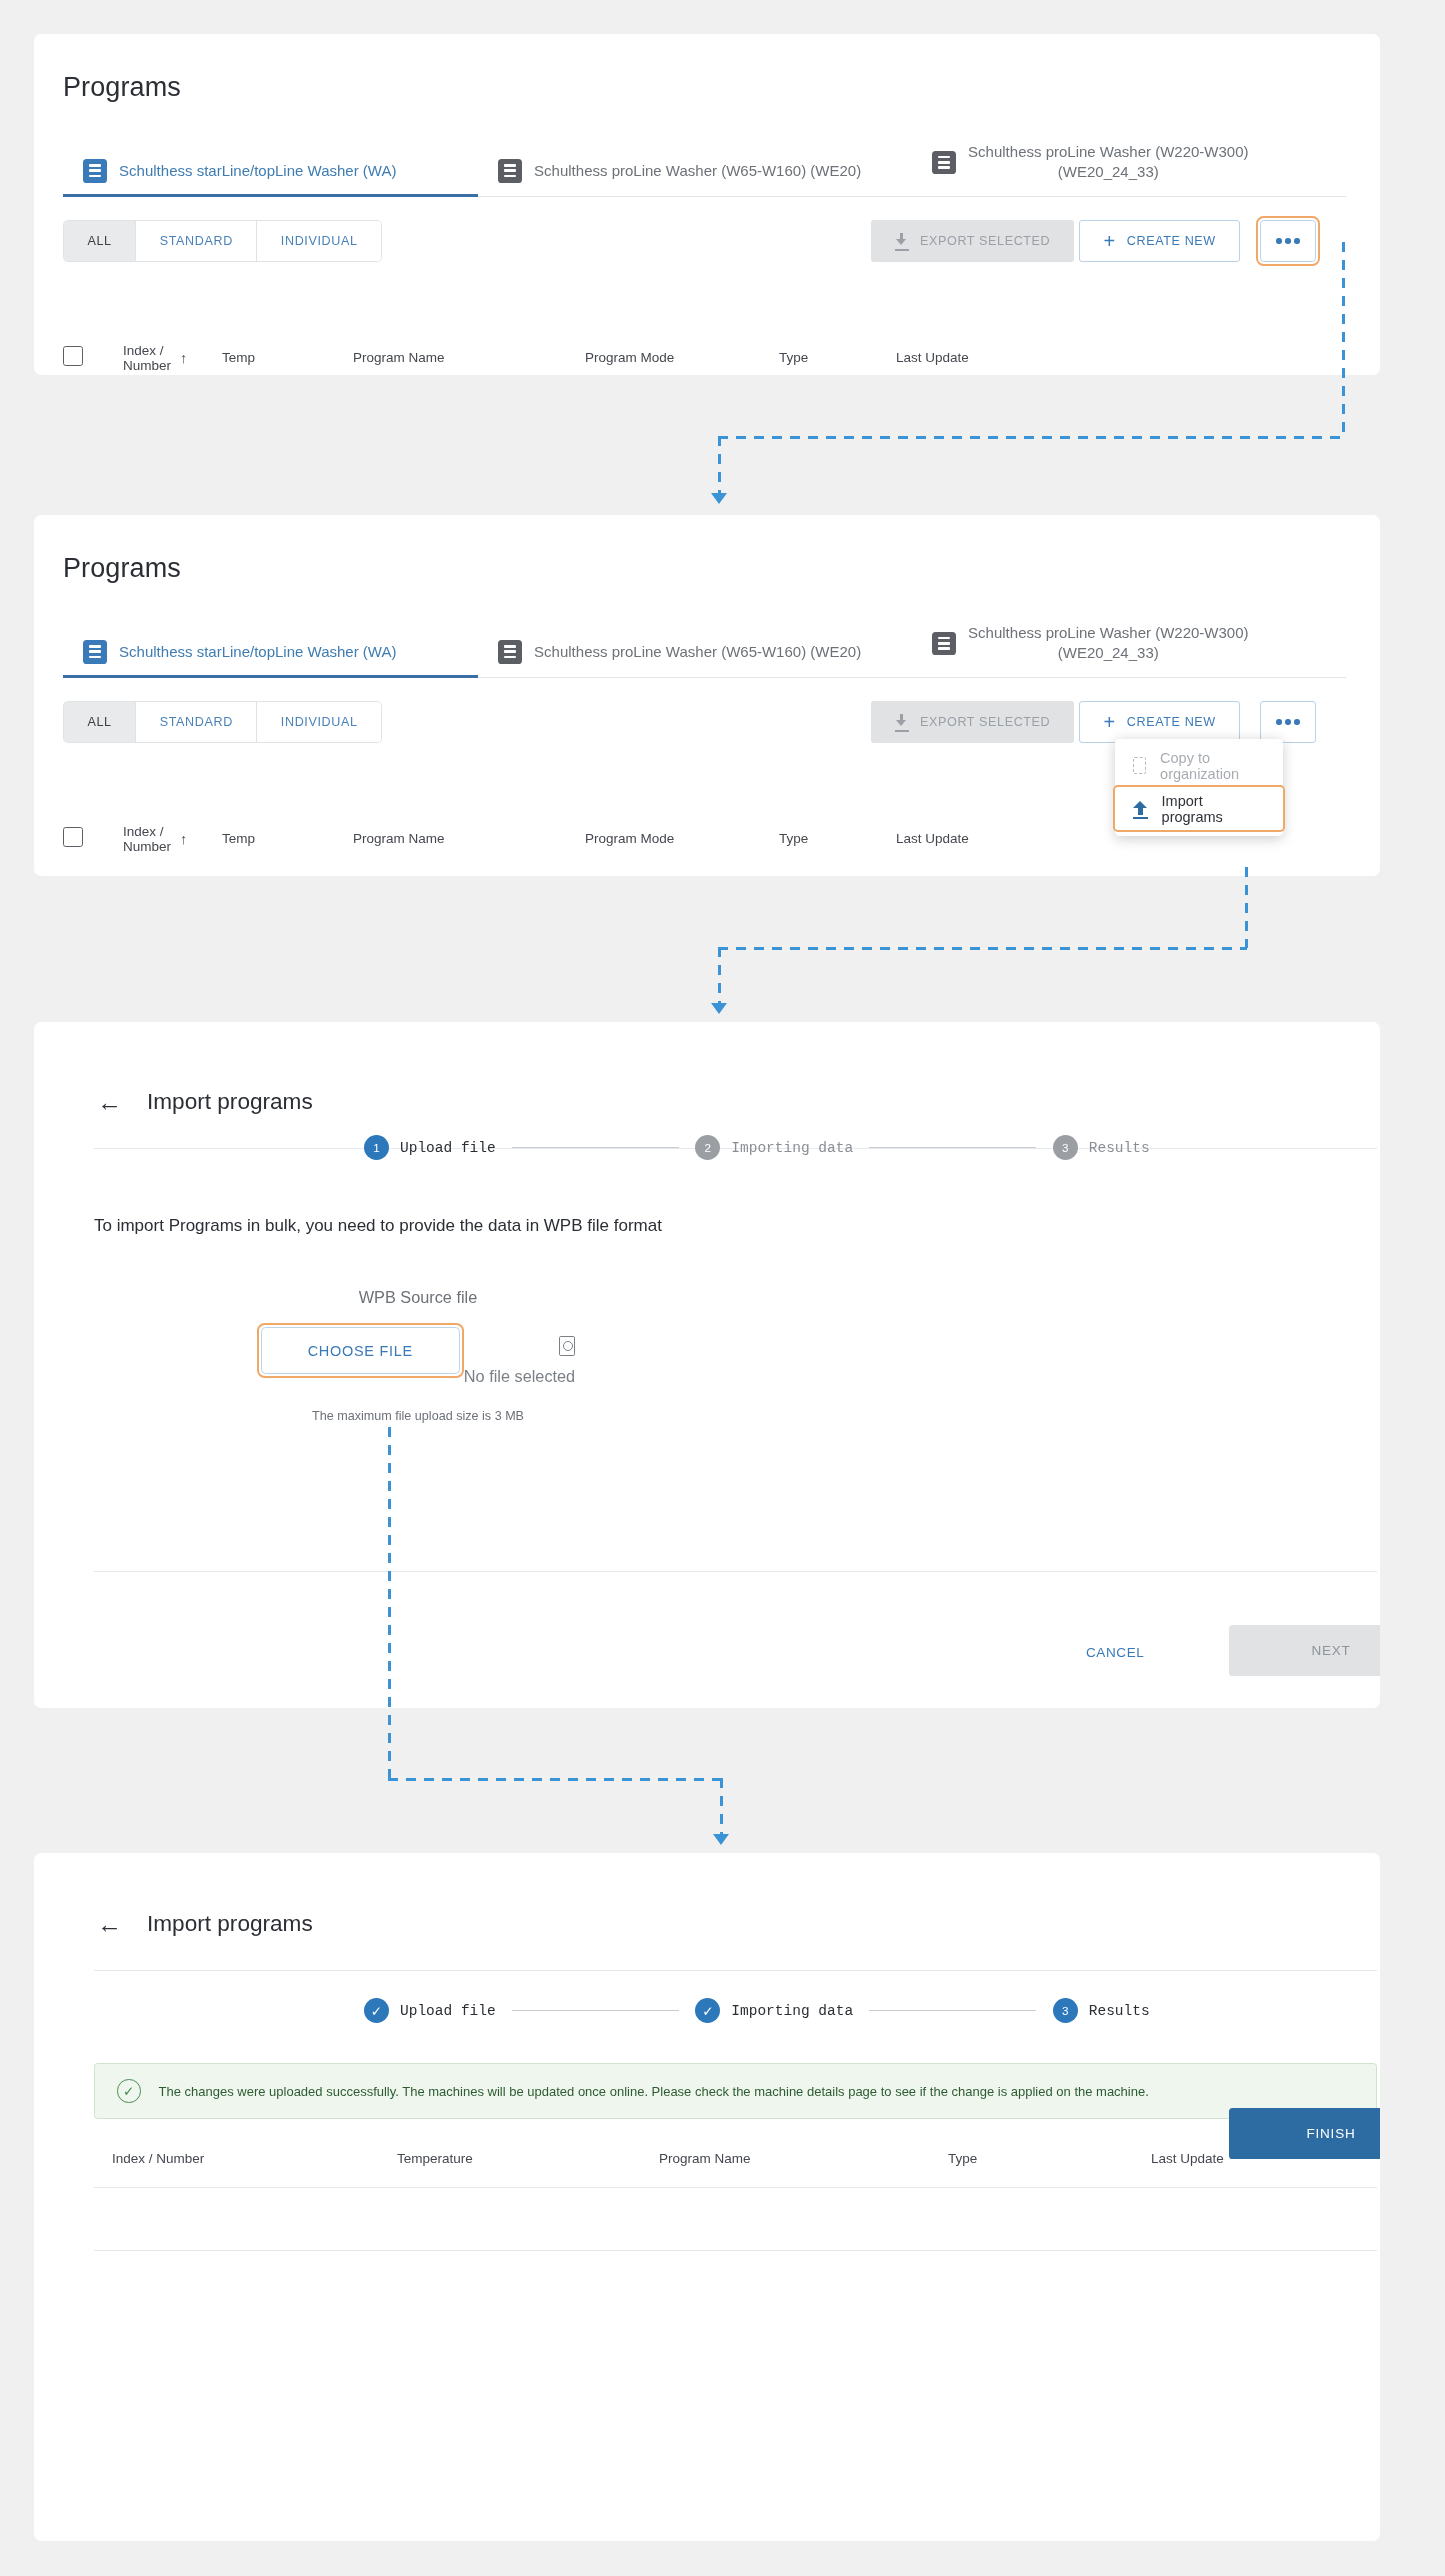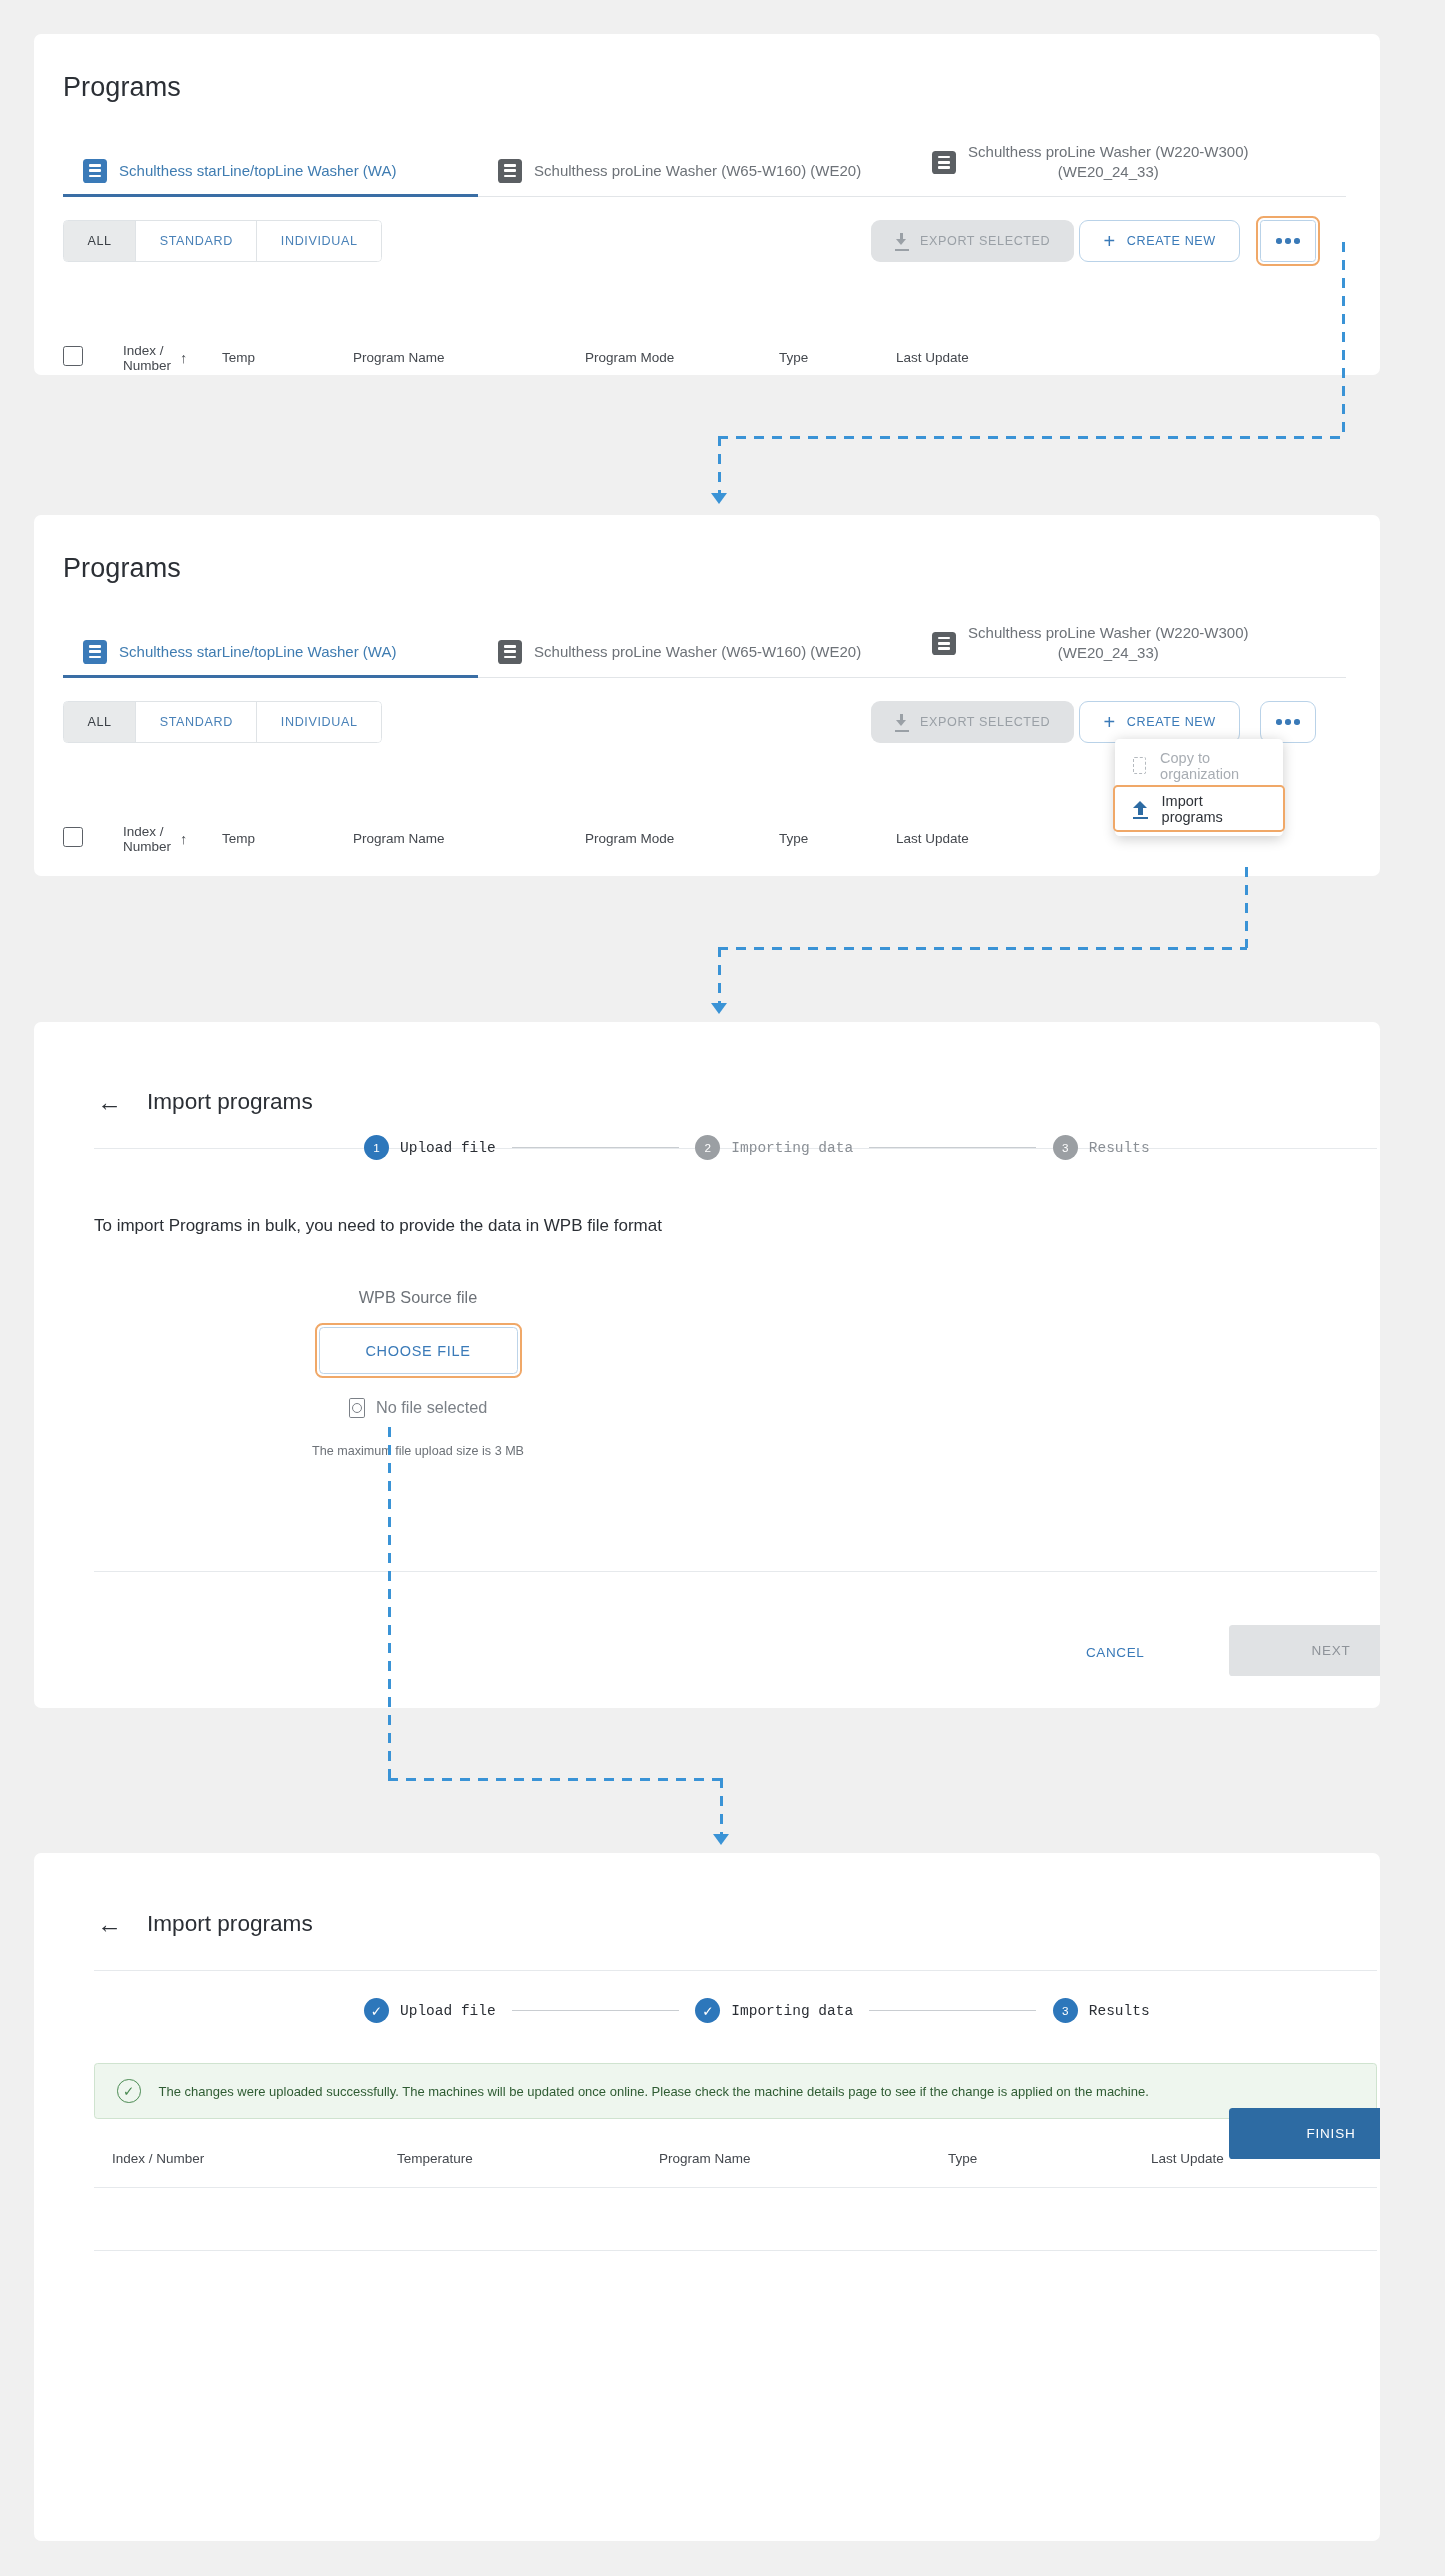--- a/index.html
+++ b/index.html
@@ -52,21 +52,21 @@
   .seg {
     display:flex; align-items:center; justify-content:center;
     padding:0 23.5px; font-size:12.6px; letter-spacing:0.6px;
     background:#fff; color:#4a82b8; border-right:0.9px solid #dfe3e6;
   }
   .seg:last-child { border-right:none; }
   .seg.active { background:#e8eaeb; color:#3a3f45; }
   
   .btn {
     display:inline-flex; align-items:center; justify-content:center; gap:11px;
-    height:42px; border-radius:9px; font-size:12.6px; letter-spacing:0.6px;
+    height:42px; border-radius:3px; font-size:12.6px; letter-spacing:0.6px;
   }
   .btn-disabled { background:#e0e2e4; color:#9aa0a6; padding:0 23.5px; }
   .btn-outline { background:#fff; border:0.9px solid #b9d2e8; color:#3a7ab8; padding:0 23.5px; }
   .btn-icon-only { background:#fff; border:0.9px solid #b9d2e8; color:#3a7ab8; width:56px; padding:0; }
   .highlight-box { outline:2.7px solid #f0a868; outline-offset:2.7px; border-radius:3.6px; }
   .dots { display:flex; gap:3.6px; }
   .dots span { width:5.4px; height:5.4px; border-radius:50%; background:#3a7ab8; }
   .plus { font-size:20px; font-weight:300; line-height:1; color:#3a7ab8; }
   .dl-icon { position:relative; width:14.5px; height:15.4px; }
   .dl-icon::before { content:""; position:absolute; left:5.4px; top:0; width:3.6px; height:8.1px; background:#9aa0a6; }
@@ -126,21 +126,21 @@
   .step-label.active { color:#2b2f35; }
   .step-line { width:167px; height:1.4px; background:#c9cdd1; margin:0 16.3px; }
   .lead { font-size:17px; color:#2b2f35; }
   .upload-col { text-align:center; }
   .upload-label { font-size:16.3px; color:#6d7278; }
   .choose-btn {
     display:inline-flex; align-items:center; justify-content:center;
     width:199px; height:47px; border:0.9px solid #bdd4e9; border-radius:4.5px;
     color:#3a7ab8; font-size:14.5px; letter-spacing:0.7px; background:#fff;
   }
-  .nofile { display:inline-flex; align-items:center; gap:11px; font-size:16.3px; color:#7b8087; }
+  .nofile { display:inline-flex; align-items:flex-end; gap:11px; font-size:16.3px; color:#7b8087;flex-direction:column; }
   .nofile-icon { width:16.3px; height:20px; border:1.8px solid #7b8087; border-radius:1.8px; position:relative; }
   .nofile-icon::after { content:""; position:absolute; left:2.7px; top:4.5px; width:8.1px; height:8.1px;
     border:1.8px solid #7b8087; border-radius:50%; }
   .hint { font-size:12.6px; color:#6d7278; }
   .dropzone {
     border:1.8px dashed #c5c9cd; border-radius:5.4px;
     display:flex; flex-direction:column; align-items:center; justify-content:center; gap:16.3px;
   }
   .dz-arrow { position:relative; width:47px; height:51px; }
   .dz-arrow .bar { position:absolute; top:0; left:5.4px; width:36px; height:8.1px; background:#d2d4d6; }

